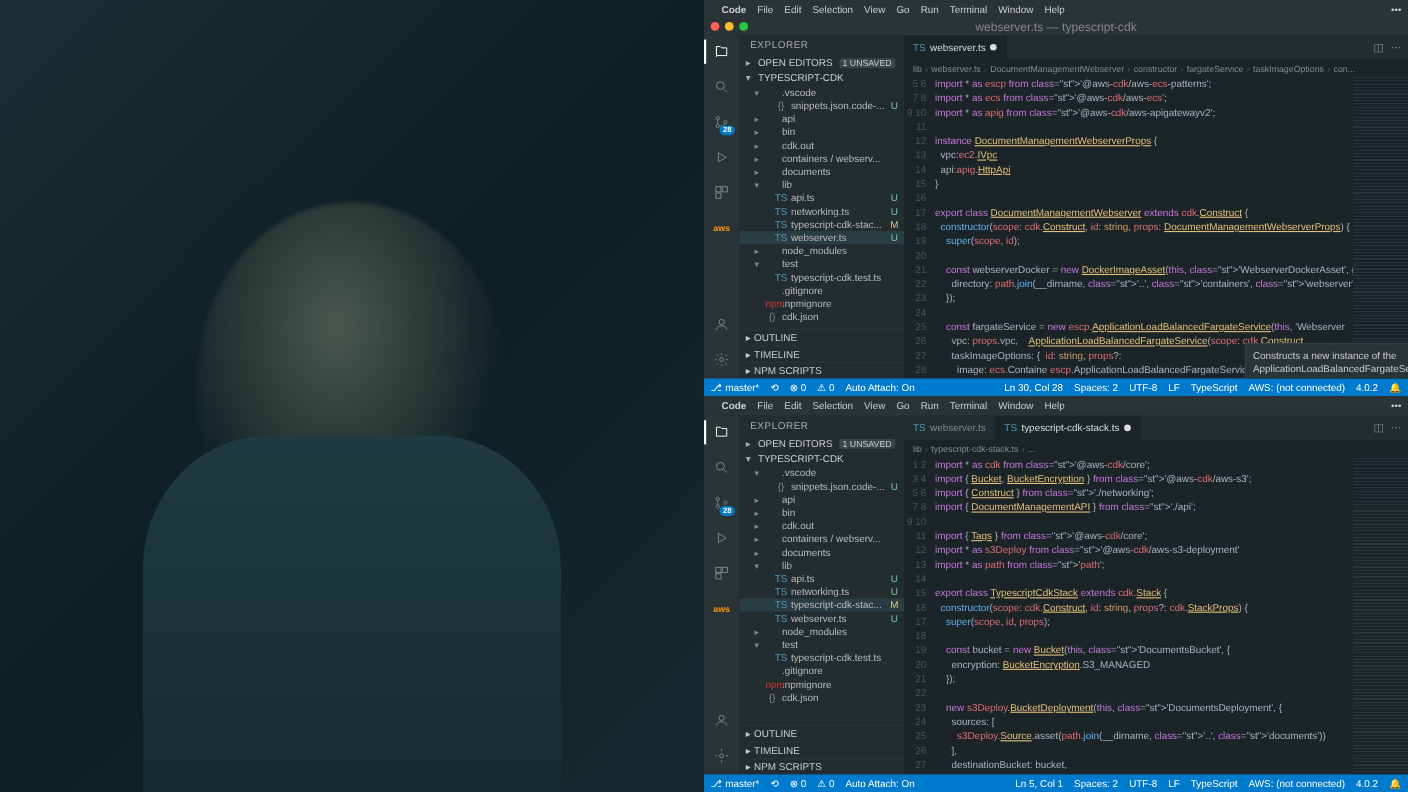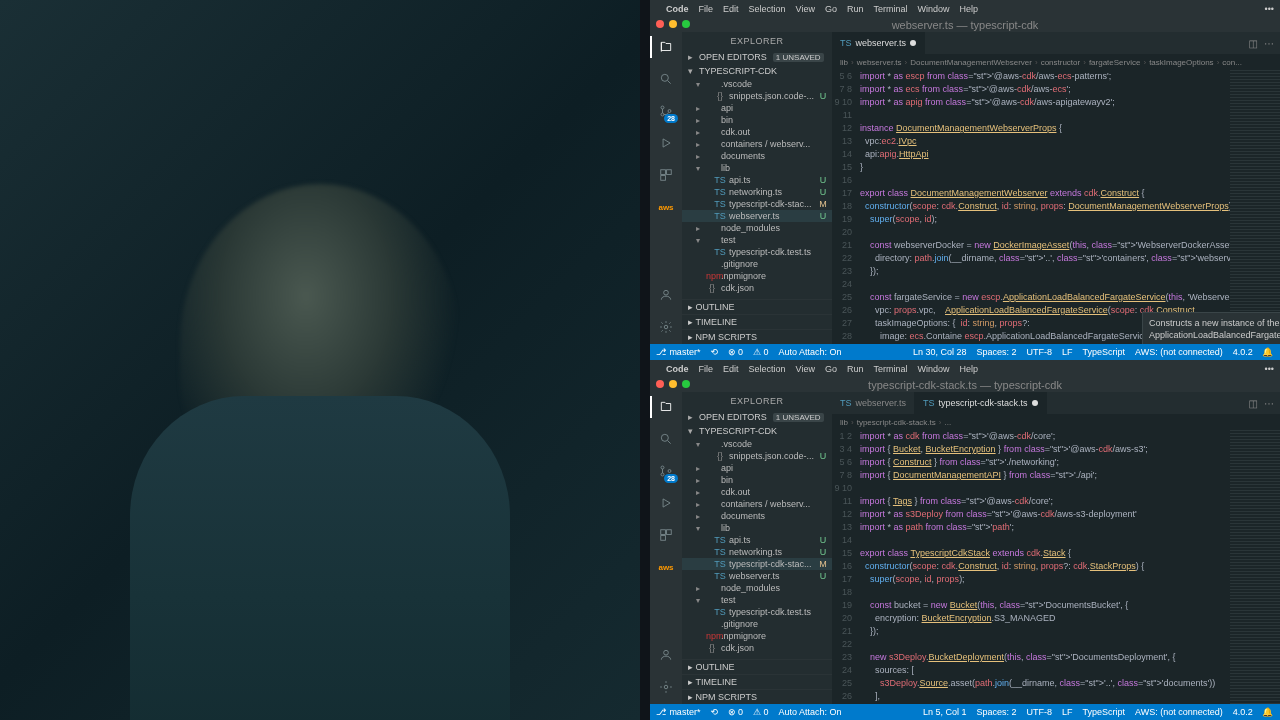--- a/index.html
+++ b/index.html
@@ -1,41 +1,41 @@
 <!DOCTYPE html>
 <html><head>
 <meta charset="utf-8">
 <style>
 * { margin: 0; padding: 0; box-sizing: border-box; font-family: -apple-system, BlinkMacSystemFont, 'Segoe UI', sans-serif; }
 body { width: 1280px; height: 720px; background: #0f1419; overflow: hidden; display: flex; }
 .left-photo { width: 640px; height: 720px; background: linear-gradient(135deg, #1a2f35 0%, #0d1e24 50%, #152a30 100%); position: relative; overflow: hidden; }
 .left-photo::before { content: ''; position: absolute; top: 50%; left: 50%; transform: translate(-50%, -55%); width: 280px; height: 320px; background: radial-gradient(ellipse at 45% 35%, #4a5850 0%, #2a3835 40%, transparent 70%); border-radius: 50% 50% 40% 40%; filter: blur(2px); }
 .left-photo::after { content: ''; position: absolute; top: 55%; left: 50%; transform: translateX(-50%); width: 380px; height: 400px; background: linear-gradient(180deg, #1f3a42 0%, #183238 50%, #122a2f 100%); border-radius: 30% 30% 0 0; }
-.right-panel { width: 640px; height: 720px; display: flex; flex-direction: column; padding-left: 10px; }
+.right-panel { width: 640px; height: 720px; display: flex; flex-direction: column; }
 .vscode-window { flex: 1; background: #1e2a2e; display: flex; flex-direction: column; overflow: hidden; font-size: 10px; }
 .menubar { height: 18px; background: #2a3336; display: flex; align-items: center; padding: 0 6px; gap: 10px; color: #ccc; font-size: 9px; }
 .menubar .apple { font-size: 10px; }
 .menubar .item { cursor: default; }
 .menubar .app-name { font-weight: 600; }
 .menubar .spacer { flex: 1; }
 .titlebar { height: 14px; background: #2a3336; display: flex; align-items: center; justify-content: center; color: #888; font-size: 11px; position: relative; }
 .traffic-lights { position: absolute; left: 6px; top: 2px; display: flex; gap: 5px; }
 .tl { width: 8px; height: 8px; border-radius: 50%; }
 .tl.red { background: #ff5f56; }
 .tl.yellow { background: #ffbd2e; }
 .tl.green { background: #27c93f; }
 .main-area { flex: 1; display: flex; overflow: hidden; }
 .activity-bar { width: 32px; background: #2a3336; display: flex; flex-direction: column; align-items: center; padding-top: 6px; gap: 14px; }
 .activity-bar .icon { width: 18px; height: 18px; color: #7a8a8e; display: flex; align-items: center; justify-content: center; position: relative; font-weight: bold; }
 .activity-bar .icon.active { color: #fff; }
 .activity-bar .icon.active::before { content: ''; position: absolute; left: -7px; top: -2px; width: 2px; height: 22px; background: #fff; }
 .activity-bar .badge { position: absolute; bottom: -3px; right: -3px; background: #007acc; color: #fff; font-size: 7px; border-radius: 6px; padding: 0 3px; line-height: 9px; }
 .activity-bar .bottom { margin-top: auto; margin-bottom: 8px; display: flex; flex-direction: column; gap: 14px; align-items: center; }
 .sidebar { width: 150px; background: #232d30; color: #ccc; display: flex; flex-direction: column; overflow: hidden; }
-.sidebar-header { font-size: 9px; padding: 4px 10px; color: #aaa; letter-spacing: 0.5px; text-align: center; }
+.sidebar-header { font-size: 9px; padding: 4px 10px; color: #aaa; letter-spacing: 0.5px; }
 .sidebar-section { font-size: 9px; padding: 2px 6px; color: #ccc; display: flex; align-items: center; gap: 3px; }
 .sidebar-section .chev { width: 8px; display: inline-block; color: #aaa; }
 .sidebar-section .tag { background: #3a4548; font-size: 8px; padding: 0 3px; border-radius: 2px; margin-left: 3px; }
 .tree { flex: 1; overflow: hidden; font-size: 9px; }
 .tree-item { display: flex; align-items: center; padding: 1px 4px 1px 0; color: #bbb; white-space: nowrap; gap: 3px; }
 .tree-item.selected { background: #2a3d42; }
 .tree-item .indent { display: inline-block; }
 .tree-item .chev { width: 10px; text-align: center; color: #888; font-size: 8px; }
 .tree-item .icon { width: 12px; text-align: center; font-size: 9px; }
 .tree-item .label { flex: 1; overflow: hidden; text-overflow: ellipsis; }
@@ -417,28 +417,20 @@
       <span class="item">Selection</span>
       <span class="item">View</span>
       <span class="item">Go</span>
       <span class="item">Run</span>
       <span class="item">Terminal</span>
       <span class="item">Window</span>
       <span class="item">Help</span>
       <span class="spacer"></span>
       <span>•••</span>
     </div>
-    <div class="titlebar">
-      <div class="traffic-lights">
-        <div class="tl red"></div>
-        <div class="tl yellow"></div>
-        <div class="tl green"></div>
-      </div>
-      <span>typescript-cdk-stack.ts — typescript-cdk</span>
-    </div>
     <div class="main-area">
       <div class="activity-bar">
         <div class="icon active">
             <svg viewBox="0 0 24 24" fill="none" stroke="currentColor" stroke-width="1.5">
               <path d="M4 4h6l2 2h8v12H4z"></path>
             </svg>
           </div>
         <div class="icon">
             <svg viewBox="0 0 24 24" fill="none" stroke="currentColor" stroke-width="1.5">
               <circle cx="10" cy="10" r="6"></circle>

